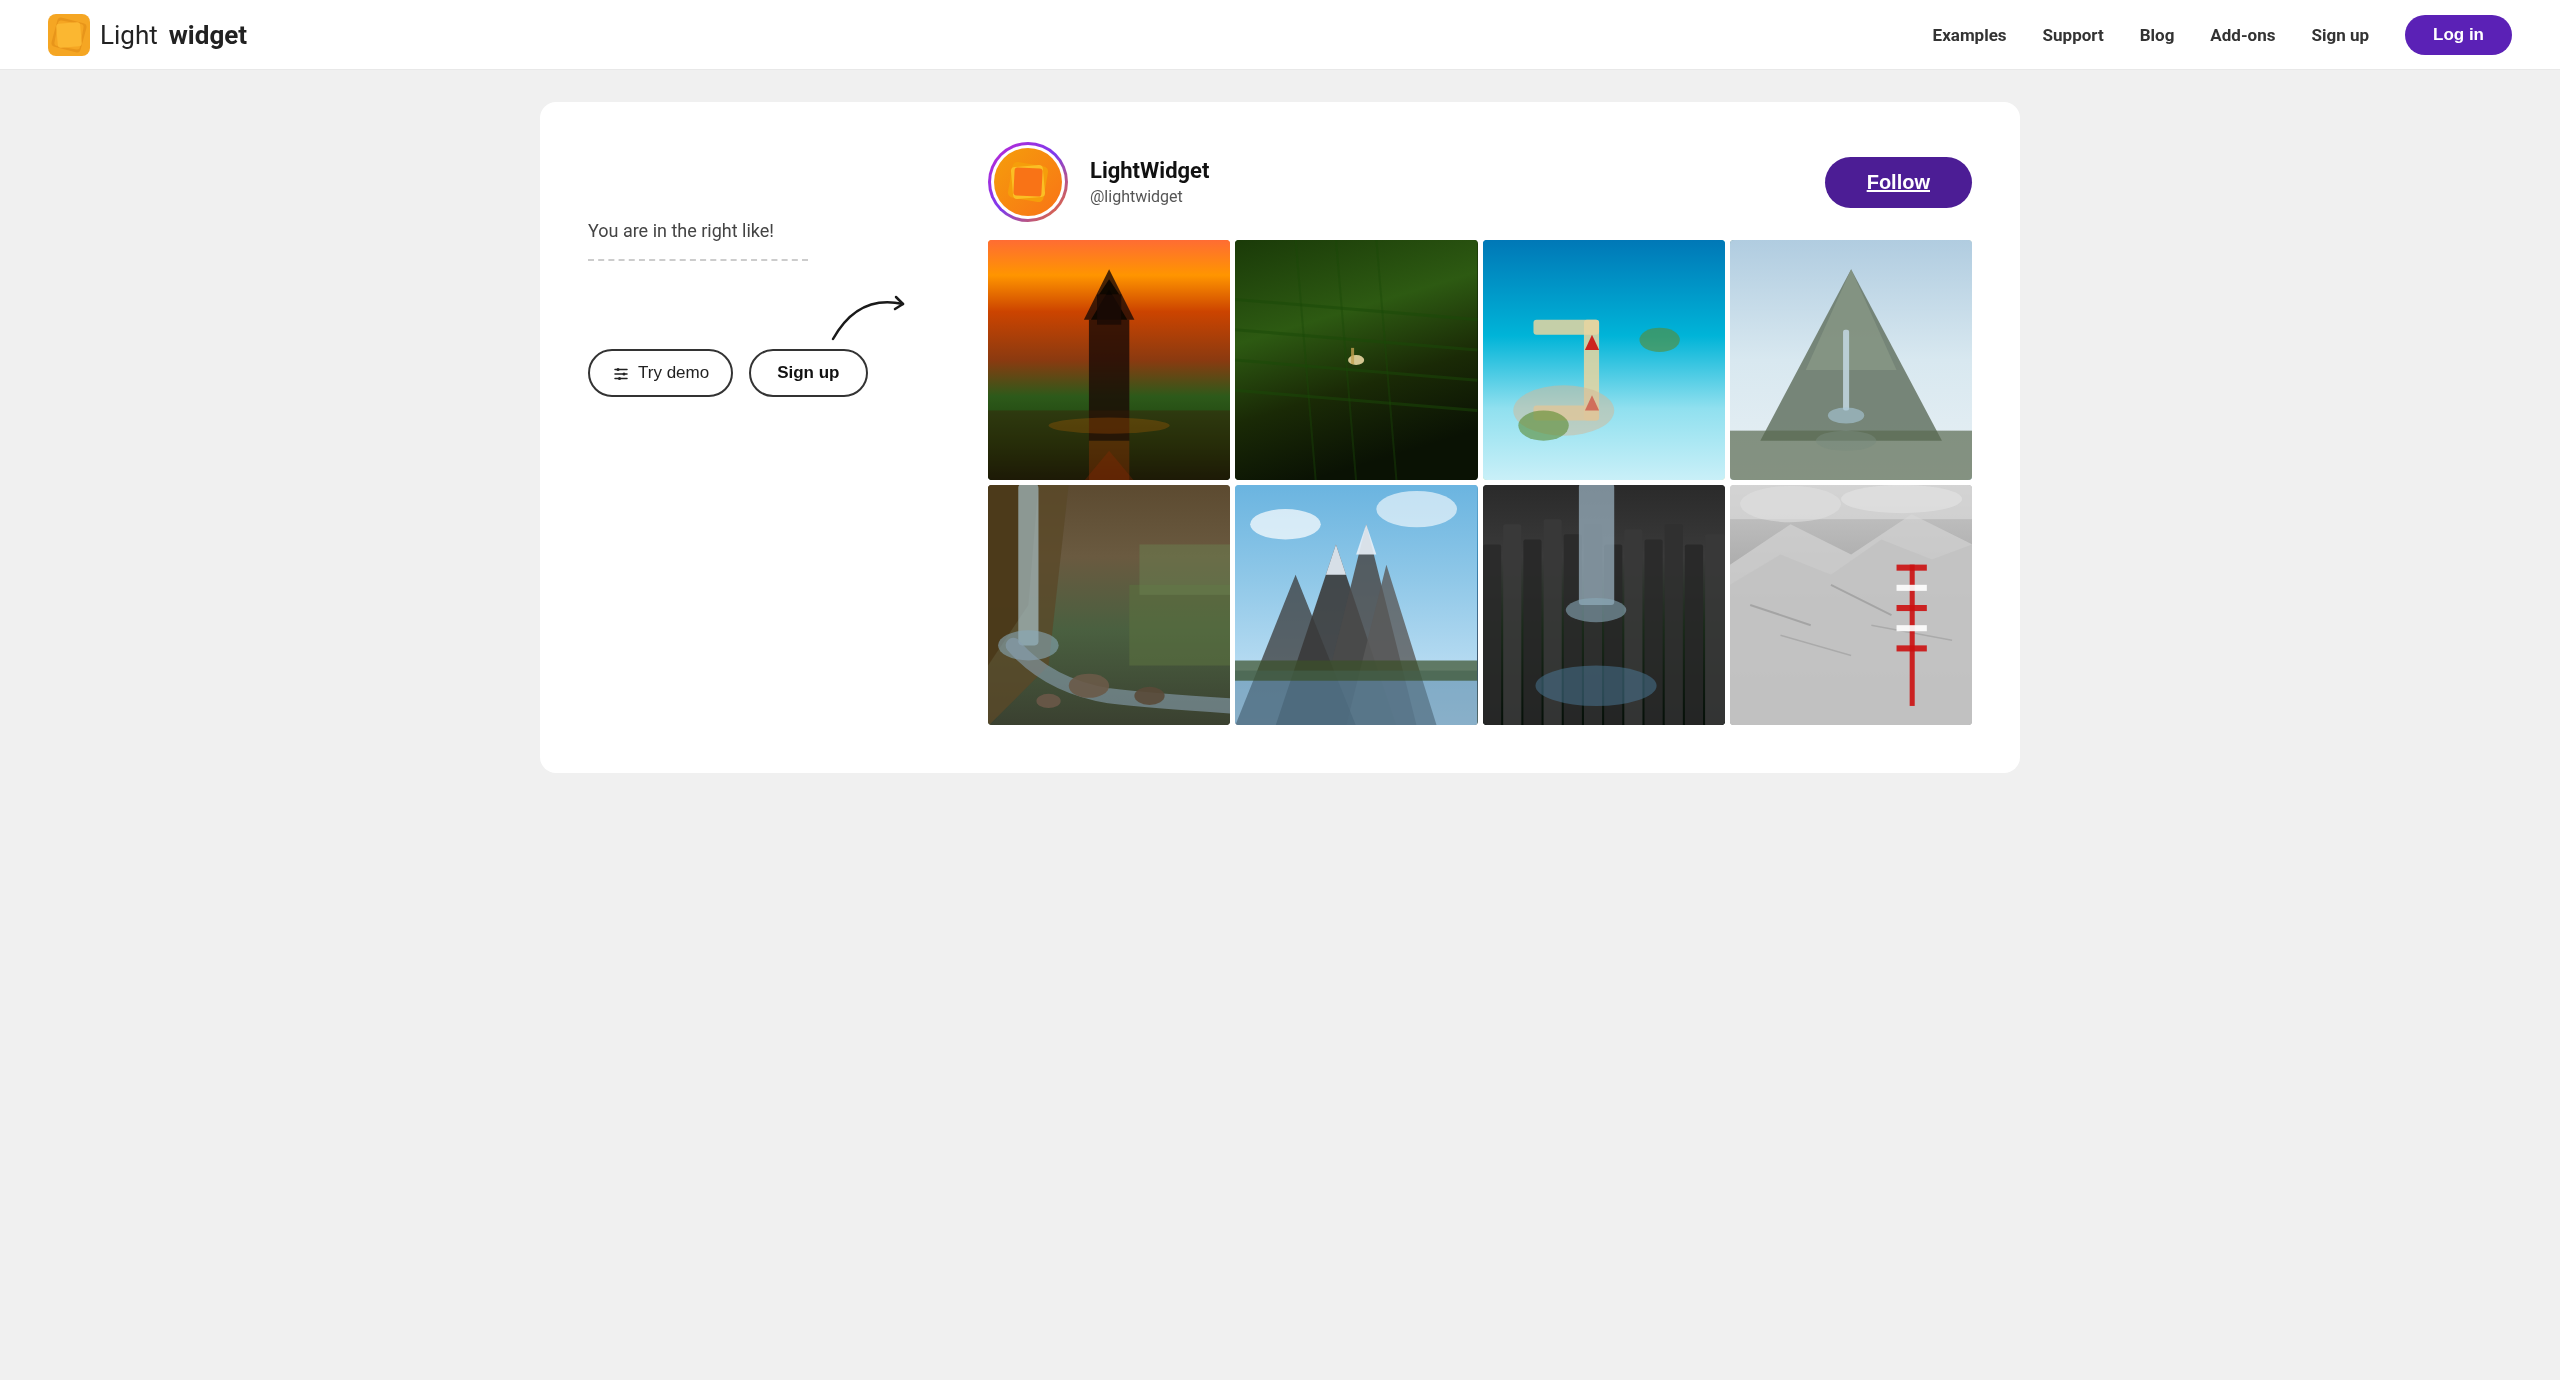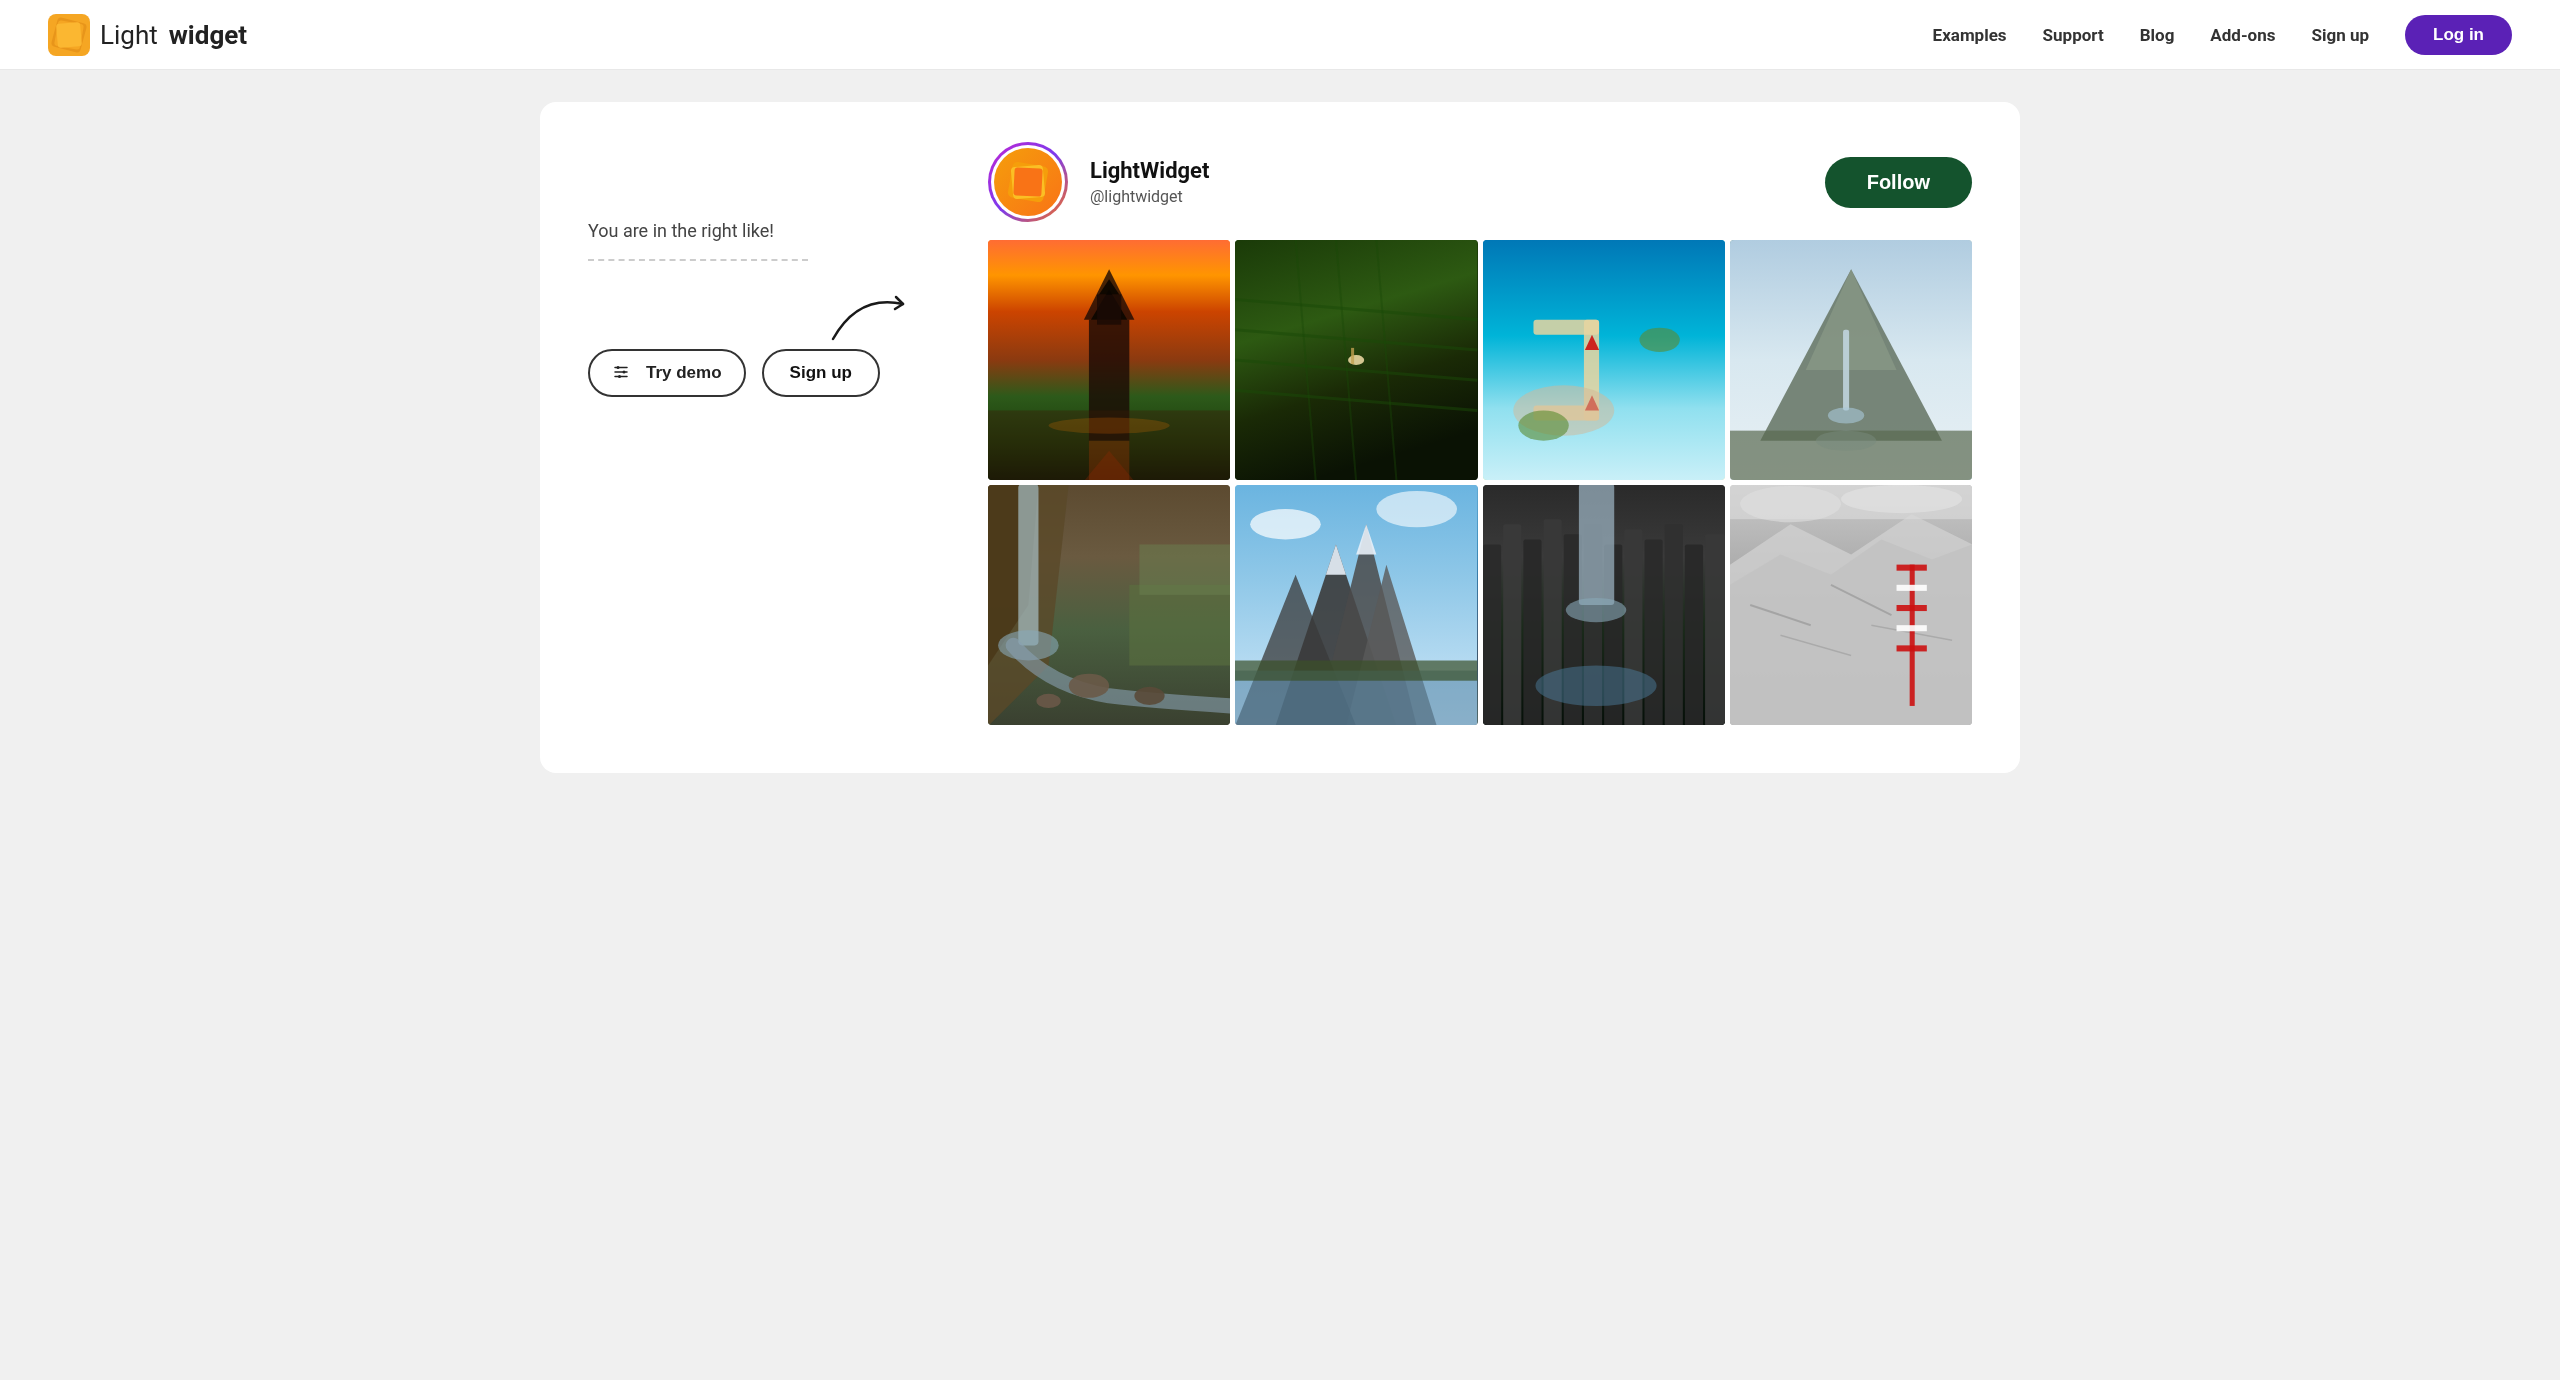--- a/index.html
+++ b/index.html
@@ -116,27 +116,27 @@
     }
 
     .cta-buttons {
       display: flex;
       gap: 16px;
       align-items: center;
     }
 
     .btn-demo {
       display: flex;
-      align-items: flex-start;
-      gap: 16px;
+      align-items: flex-end;
+      gap: 8px;
       border: 2px solid #333;
       border-radius: 28px;
       padding: 12px 22px;
       font-size: 17px;
-      font-weight: 700;
+      font-weight: 400;
       background: #fff;
       color: #222;
       cursor: pointer;
     }
 
     .btn-signup {
       border: 2px solid #333;
       border-radius: 28px;
       padding: 12px 26px;
       font-size: 17px;
@@ -208,28 +208,29 @@
       color: #111;
     }
 
     .profile-handle {
       font-size: 16px;
       color: #555;
       margin-top: 4px;
     }
 
     .follow-btn {
-      background: #14532d;
+      background: #4c1d95;
       color: #fff;
       border: none;
       border-radius: 28px;
       padding: 14px 42px;
       font-size: 20px;
       font-weight: 700;
       cursor: pointer;
+      text-decoration: underline;
     }
 
     
     .image-grid {
       display: grid;
       grid-template-columns: repeat(4, 1fr);
       grid-template-rows: repeat(2, 240px);
       gap: 5px;
     }
 

